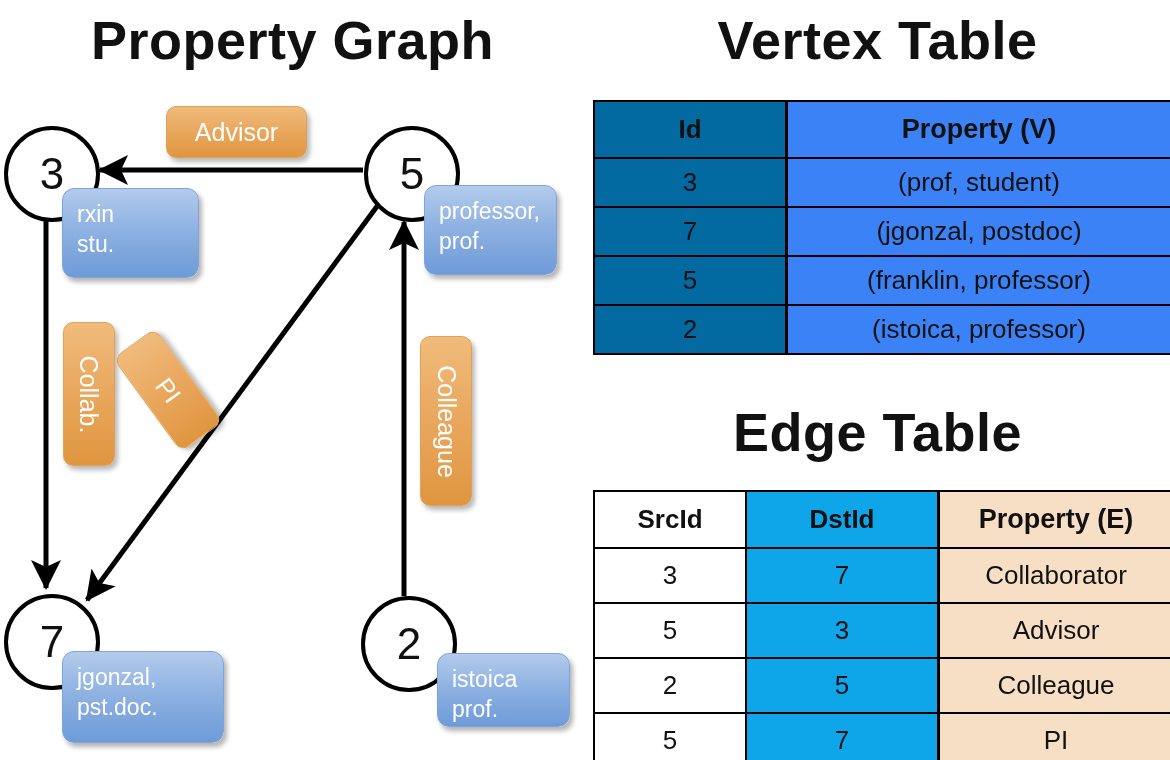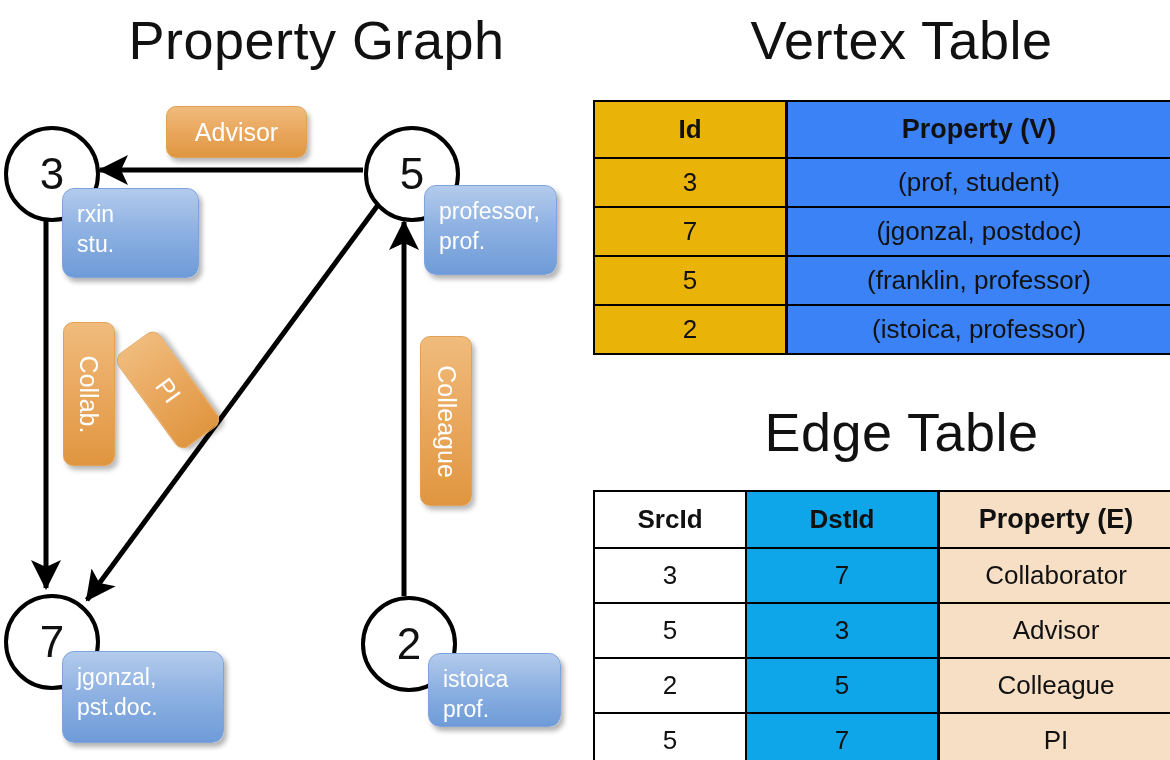--- a/index.html
+++ b/index.html
@@ -7,25 +7,24 @@
     width:1170px;height:760px;background:#ffffff;overflow:hidden;
     font-family:"Liberation Sans", sans-serif;
     -webkit-font-smoothing:antialiased;
   }
   .stage{position:relative;width:1170px;height:760px;}
 
   
   .title{
     position:absolute;
     font-family:"Liberation Sans", sans-serif;
-    font-weight:400;
+    font-weight:700;
     color:#111111;
     white-space:nowrap;
     letter-spacing:0.5px;
-    padding-left:24px;
   }
   #title-property-graph{left:0;top:8px;width:585px;text-align:center;font-size:54px;line-height:64px;}
   #title-vertex-table{left:585px;top:8px;width:585px;text-align:center;font-size:54px;line-height:64px;}
   #title-edge-table{left:585px;top:400px;width:585px;text-align:center;font-size:54px;line-height:64px;}
 
   
   #graph-svg{position:absolute;left:0;top:0;width:585px;height:760px;}
 
   
   .node-circle{
@@ -84,21 +83,21 @@
     border:2px solid #000000;
     text-align:center;
     font-weight:300;
     color:#111111;
     padding:0;
   }
   table.tbl th{font-weight:bold;}
 
   #vertex-table{left:593px;top:100px;width:572px;}
   #vertex-table td,#vertex-table th{height:47px;font-size:26px;}
-  #vertex-table .col-id{width:190px;background:#eab308;text-align:center;}
+  #vertex-table .col-id{width:190px;background:#0369a1;text-align:center;}
   #vertex-table .col-prop{width:382px;background:#3b82f6;border-left-width:3px;}
   #vertex-table th.col-prop{font-size:27px;}
   #vertex-table tr.hdr td,#vertex-table tr.hdr th{height:55px;}
 
   #edge-table{left:593px;top:490px;width:572px;}
   #edge-table td,#edge-table th{height:53px;font-size:26px;}
   #edge-table .col-src{width:150px;background:#ffffff;}
   #edge-table .col-dst{width:190px;background:#0ea5e9;}
   #edge-table .col-prop{width:232px;background:#f7dfc6;border-left-width:3px;}
   #edge-table th.col-prop{font-size:27px;}
@@ -133,21 +132,21 @@
   <div class="node-circle" style="left:364px;top:126px;">5</div>
   <div class="node-circle" style="left:4px;top:594px;">7</div>
   <div class="node-circle" style="left:361px;top:596px;">2</div>
 
   <div class="prop-box" style="left:62px;top:188px;width:137px;height:90px;">rxin
 stu.</div>
   <div class="prop-box" style="left:424px;top:185px;width:133px;height:90px;">professor,
 prof.</div>
   <div class="prop-box" style="left:62px;top:651px;width:162px;height:92px;">jgonzal,
 pst.doc.</div>
-  <div class="prop-box" style="left:428px;top:653px;width:133px;height:74px;">istoica
+  <div class="prop-box" style="left:437px;top:653px;width:133px;height:74px;">istoica
 prof.</div>
 
   <div class="edge-label" style="left:166px;top:106px;width:141px;height:52px;">
     <span class="lbl">Advisor</span>
   </div>
 
   <div class="edge-label rot90" style="left:63px;top:322px;width:52px;height:144px;">
     <span class="lbl">Collab.</span>
   </div>
 

